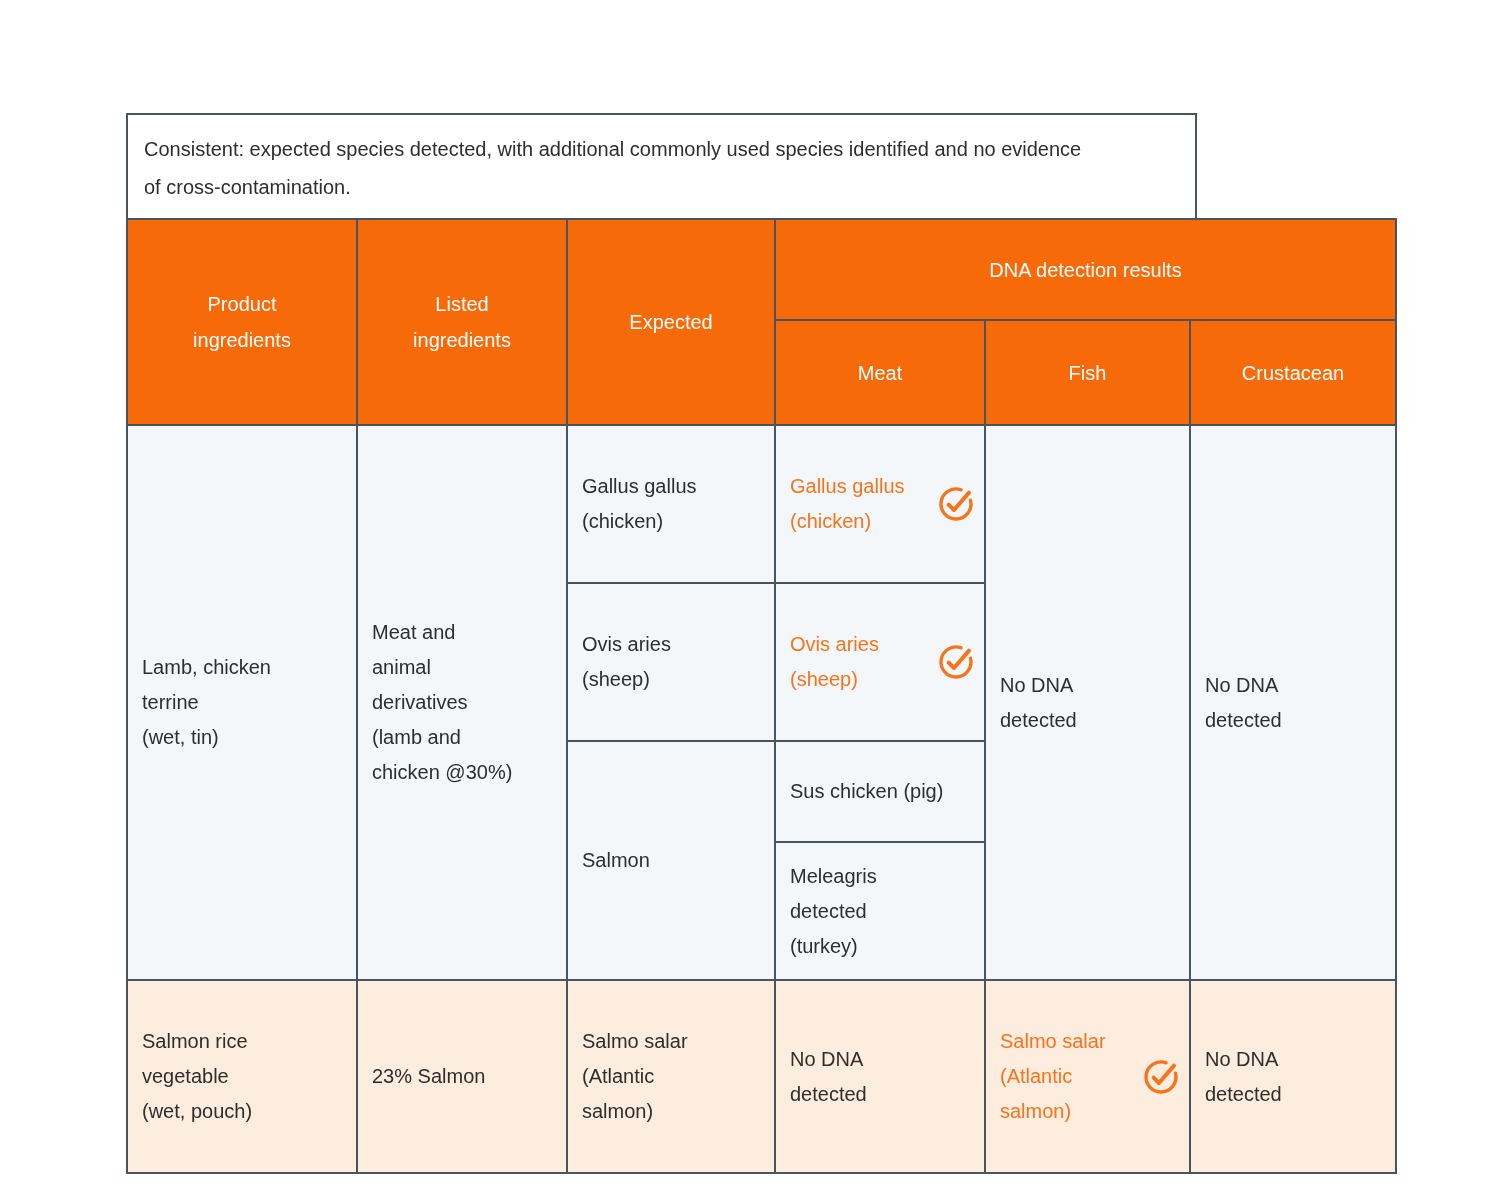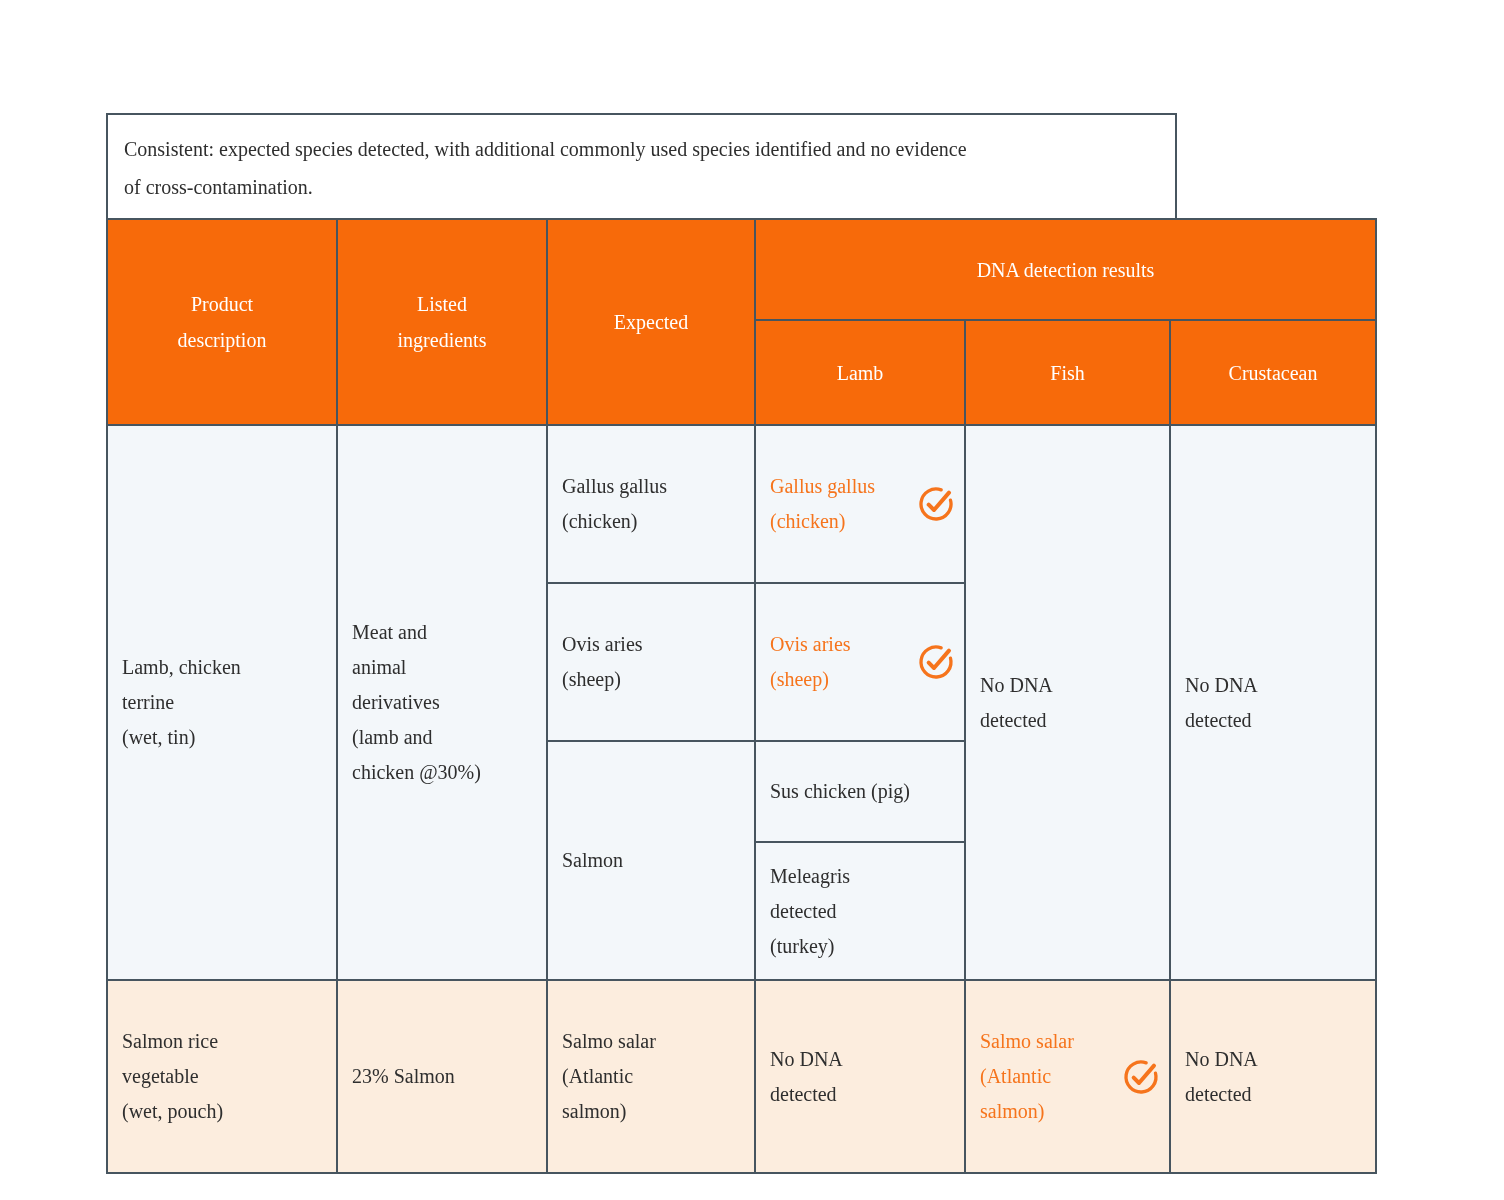--- a/index.html
+++ b/index.html
@@ -14,21 +14,21 @@
   *{box-sizing:border-box;}
   html,body{margin:0;padding:0;}
   body{
     width:1504px;height:1200px;
     background:#FFFFFF;
     font-family:"Liberation Sans","DejaVu Sans",sans-serif;
     color:var(--text);
     position:relative;
   }
   .figure{
-    position:absolute;left:106px;top:113px;width:1071px;font-family:Liberation Serif, serif;
+    position:absolute;left:126px;top:113px;width:1071px;
   }
   .caption-box{
     width:100%;height:107px;
     border:2px solid var(--border);
     background:#FFFFFF;
     padding:15px 16px 0 16px;
   }
   .caption-box .txt{
     font-size:20px;line-height:38px;white-space:pre-line;
   }
@@ -93,28 +93,28 @@
         <col class="c2">
         <col class="c3">
       <col class="c4">
         <col class="c5">
         <col class="c6">
     </colgroup>
 
     <tbody>
         <tr class="hrow1">
       <th rowspan="2">Product
-description</th>
+ingredients</th>
       <th rowspan="2">Listed
 ingredients</th>
       <th rowspan="2">Expected</th>
       <th colspan="3">DNA detection results</th>
     </tr>
     <tr class="hrow2">
-      <th>Lamb</th>
+      <th>Meat</th>
       <th>Fish</th>
       <th>Crustacean</th>
     </tr>
 
     <tr class="r1a">
       <td rowspan="4">Lamb, chicken
 terrine
 (wet, tin)</td>
       <td rowspan="4">Meat and
 animal

